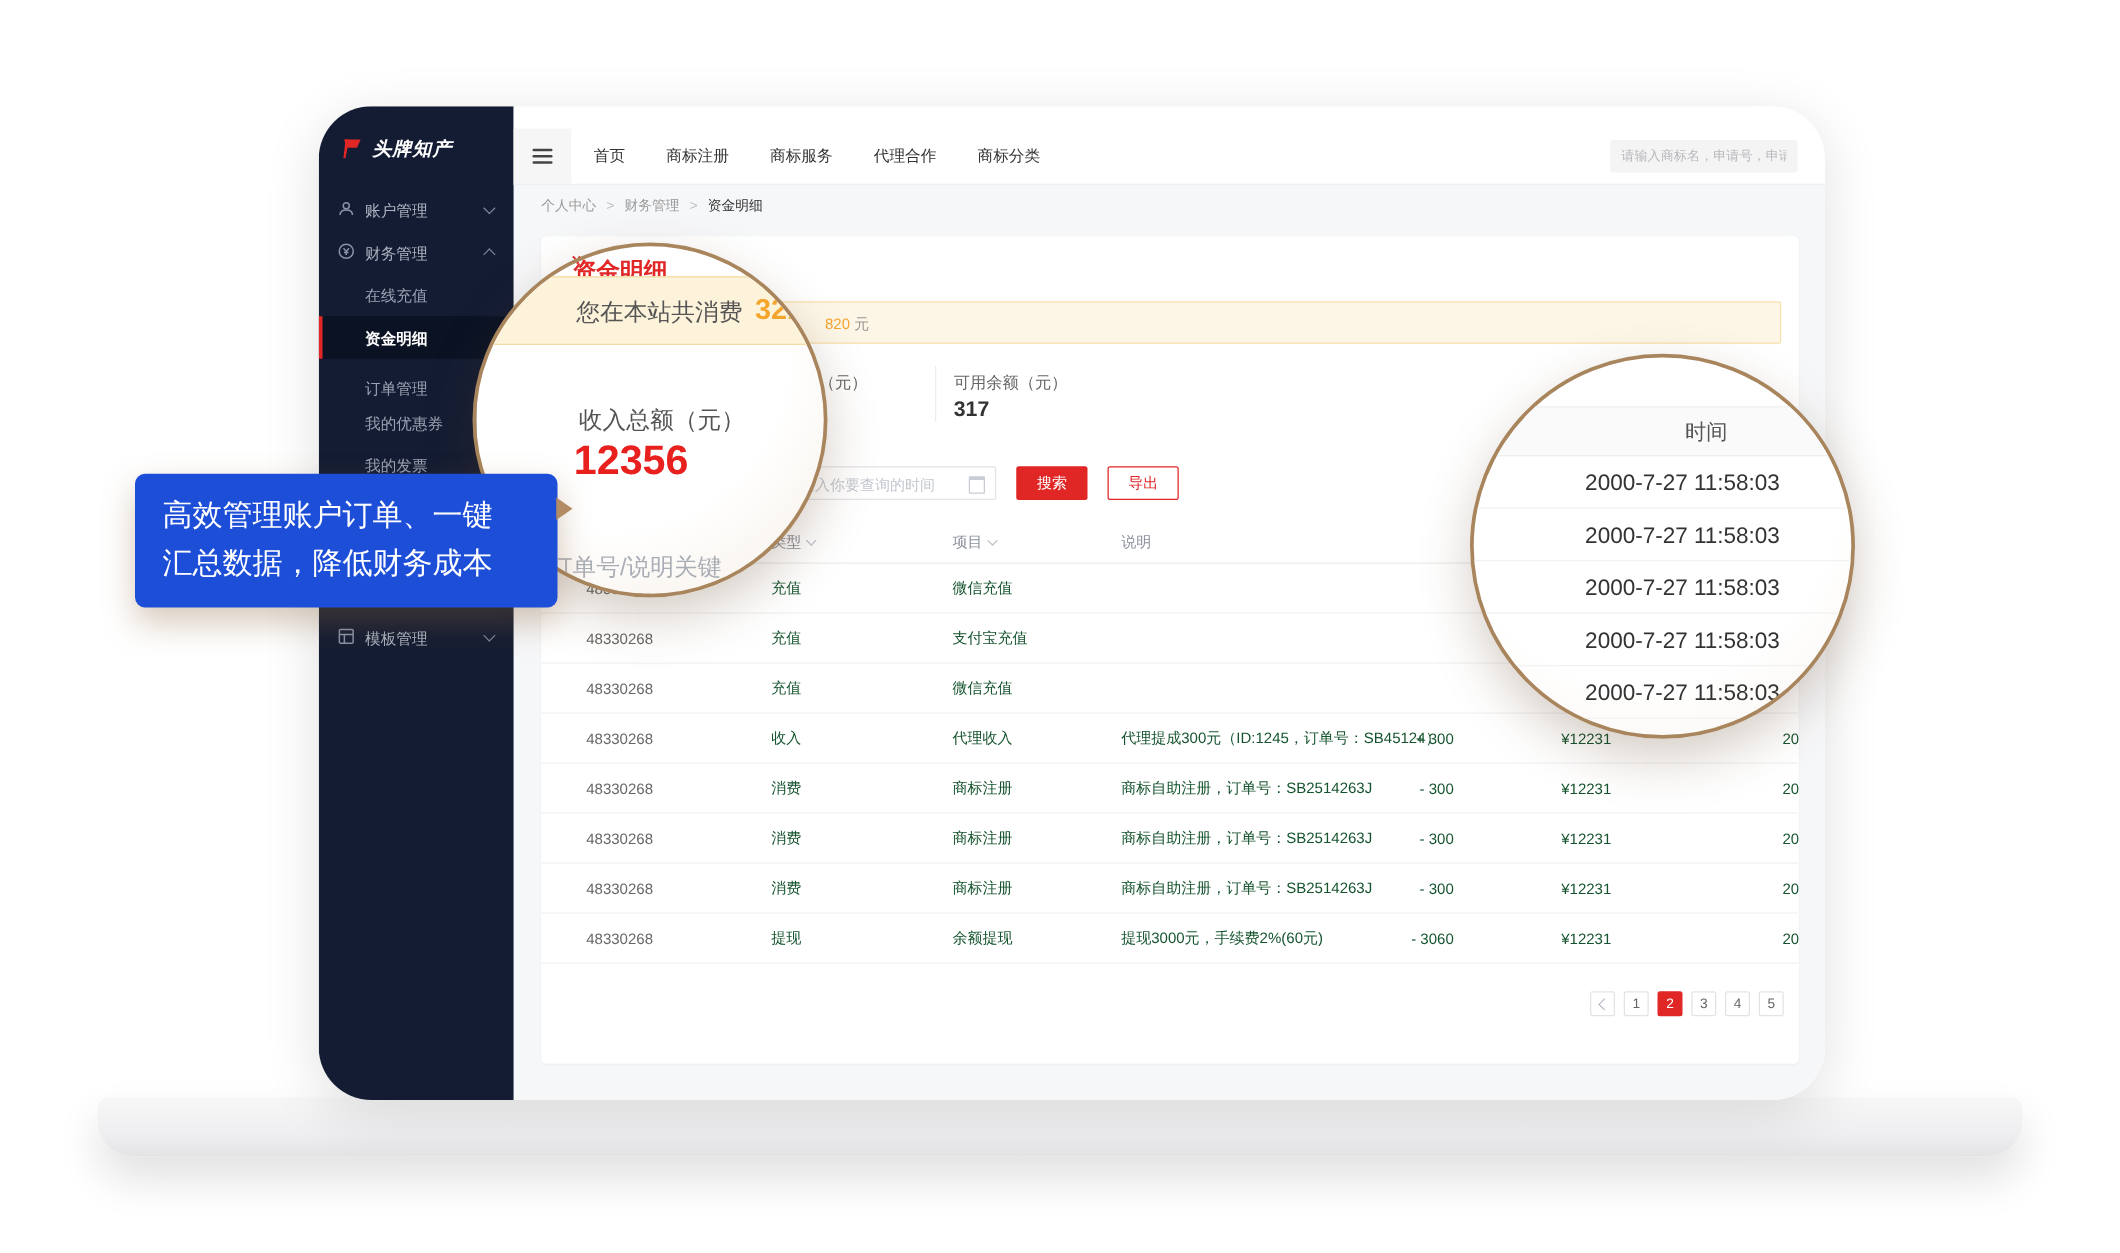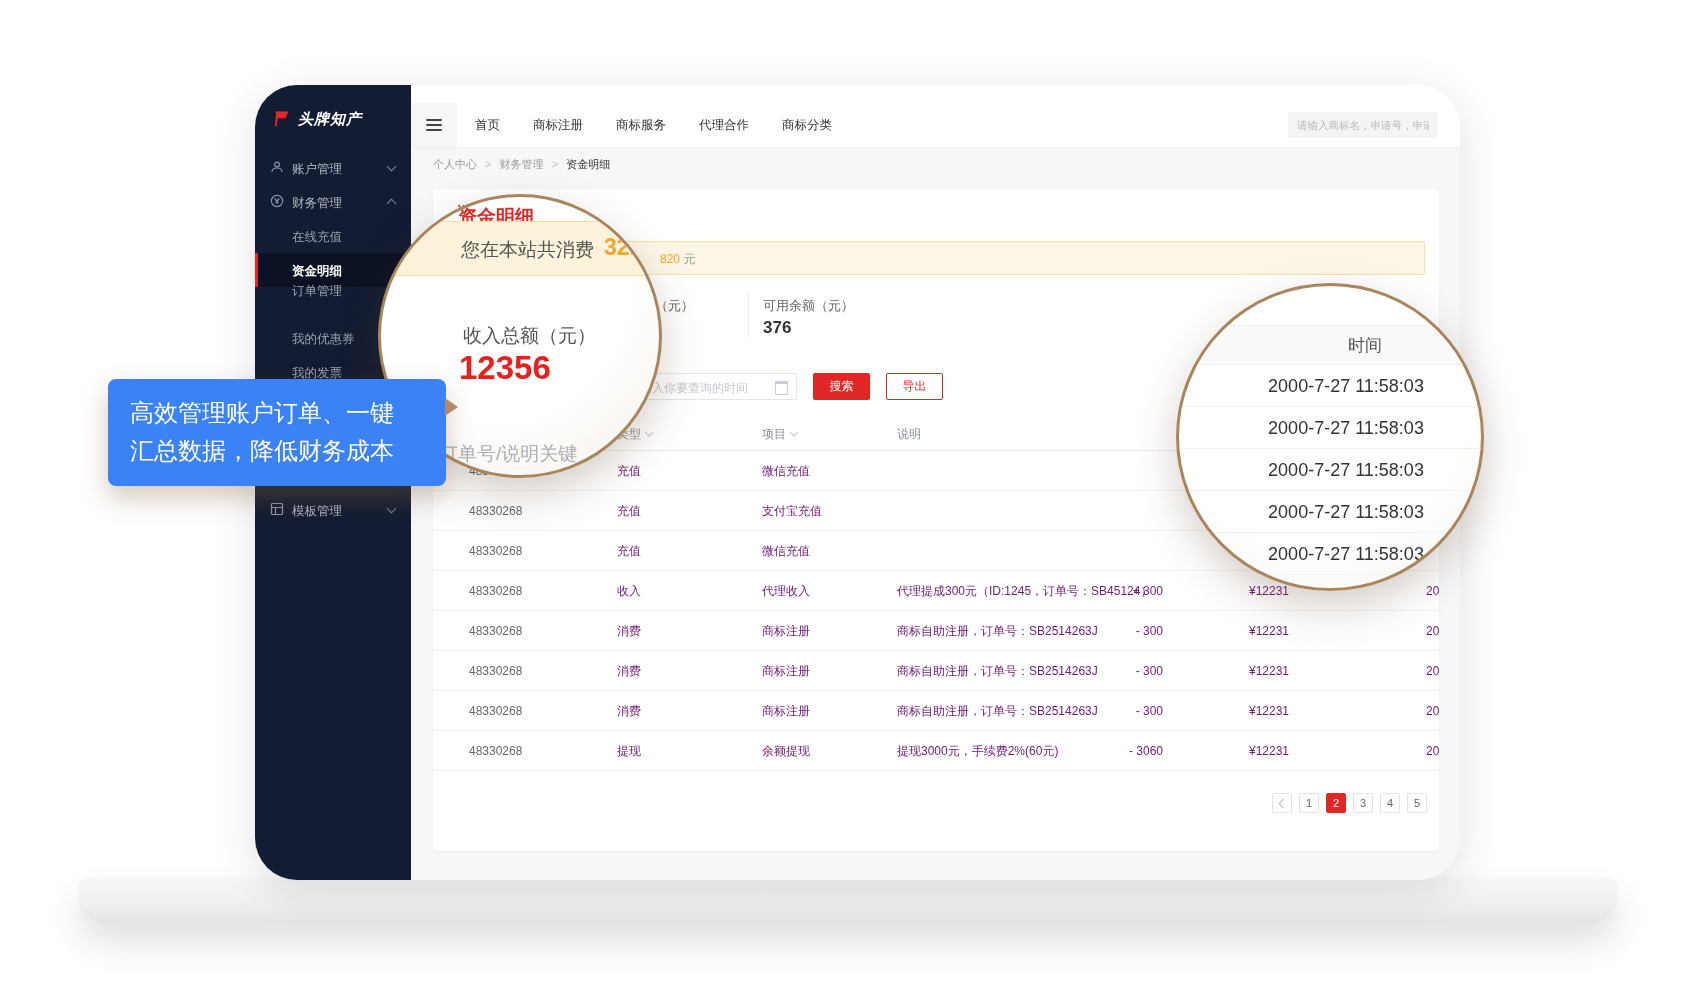--- a/index.html
+++ b/index.html
@@ -68,21 +68,21 @@
               font-size:12px;border:none;border-radius:2px;cursor:pointer;font-family:inherit;}
   .btn-export{position:absolute;left:453px;top:184px;width:57px;height:27px;background:#fff;color:#e12626;
               font-size:12px;border:1px solid #e12626;border-radius:2px;cursor:pointer;font-family:inherit;}
 
   
   .table{position:absolute;left:0;top:228px;width:1006px;}
   .thead{position:relative;height:33px;border-bottom:1px solid #ececec;}
   .tr{position:relative;height:39px;border-bottom:1px solid #f2f2f3;}
   .th,.td{position:absolute;top:50%;transform:translateY(-50%);font-size:12px;white-space:nowrap;}
   .th{color:#8a8f99;cursor:pointer;}
-  .td{color:#701a75;}
+  .td{color:#14532d;}
   .c1{left:36px;} .td.c1{color:#666;}
   .c2{left:184px;} .c3{left:329px;text-align:right;} .c4{left:464px;width:300px;}
   .c5{left:650px;width:80px;text-align:right;}
   .c6{left:770px;width:86px;text-align:right;}
   .c7{left:993px;width:60px;overflow:hidden;}
   .caret{display:inline-block;margin-left:5px;width:5px;height:5px;border-right:1.3px solid #c2c6cd;
          border-bottom:1.3px solid #c2c6cd;transform:rotate(45deg);vertical-align:2px;}
   .pagination{position:absolute;left:0;top:604px;width:994px;display:flex;justify-content:flex-end;gap:7px;}
   .pg{min-width:20px;height:20px;border:1px solid #e2e3e7;border-radius:2px;font-size:11px;color:#666;
       background:#fff;display:flex;align-items:center;justify-content:center;cursor:pointer;box-sizing:border-box;}
@@ -106,21 +106,21 @@
   .circle-right{left:1176px;top:283px;width:302px;height:302px;
           background:radial-gradient(circle at 45% 35%, #ffffff 60%, #f8f4ee 100%);}
   .r-band{position:absolute;left:0;right:0;top:39px;height:40px;background:#fafafa;border-top:1px solid #f0f0f0;
           border-bottom:1px solid #efefef;font-size:17px;color:#555;text-align:center;line-height:40px;
           padding-left:70px;box-sizing:border-box;}
   .r-row{position:absolute;left:0;right:0;height:42px;border-bottom:1px solid #f1f1f1;font-size:18px;color:#333;
          text-align:center;line-height:42px;padding-left:32px;box-sizing:border-box;}
   .r1{top:79px;} .r2{top:121px;} .r3{top:163px;} .r4{top:205px;} .r5{top:247px;}
 
   
-  .callout{position:absolute;background:#3b82f6;border-radius:8px;color:#fff;z-index:6;box-sizing:border-box;
+  .callout{position:absolute;background:#1d4ed8;border-radius:8px;color:#fff;z-index:6;box-sizing:border-box;
            box-shadow:0 12px 26px rgba(140,100,60,.35);}
   .callout::after{content:"";position:absolute;right:-12px;border-top:9px solid transparent;
                   border-bottom:9px solid transparent;border-left:13px solid #b28a63;}
   .callout-left{left:108px;top:379px;width:338px;height:107px;padding:15px 22px;font-size:24px;line-height:38px;}
   .callout-left::after{top:19px;}
   .callout-right{left:896px;top:446px;width:340px;height:128px;padding:11px 22px;font-size:24px;line-height:35px;}
   .callout-right::after{top:28px;}
 </style>
 </head>
 <body>
@@ -161,21 +161,21 @@
         <span class="chev up"></span>
       </div>
 
       <div class="sub-item" style="top:134px;">
         <span class="lbl">在线充值</span>
       </div>
       <div class="sub-item active" style="top:168px;">
         <span class="bar"></span>
         <span class="lbl">资金明细</span>
       </div>
-      <div class="sub-item" style="top:188px;">
+      <div class="sub-item" style="top:208px;">
         <span class="lbl">订单管理</span>
       </div>
       <div class="sub-item" style="top:236px;">
         <span class="lbl">我的优惠券</span>
       </div>
       <div class="sub-item" style="top:270px;">
         <span class="lbl">我的发票</span>
       </div>
 
       <div class="side-item" style="top:408px;">
@@ -222,21 +222,21 @@
         <div class="banner">
           <span class="banner-tail">
             <em>820</em>
             <span>元</span>
           </span>
         </div>
 
         <div class="stat-label lbl-expense">（元）</div>
         <div class="v-div"></div>
         <div class="stat-label lbl-balance">可用余额（元）</div>
-        <div class="val-balance">376</div>
+        <div class="val-balance">317</div>
 
         <div class="date-input">
           <span class="ph">输入你要查询的时间</span>
           <span class="cal"></span>
         </div>
         <button class="btn-search">搜索</button>
         <button class="btn-export">导出</button>
 
         <div class="table">
           <div class="thead">

